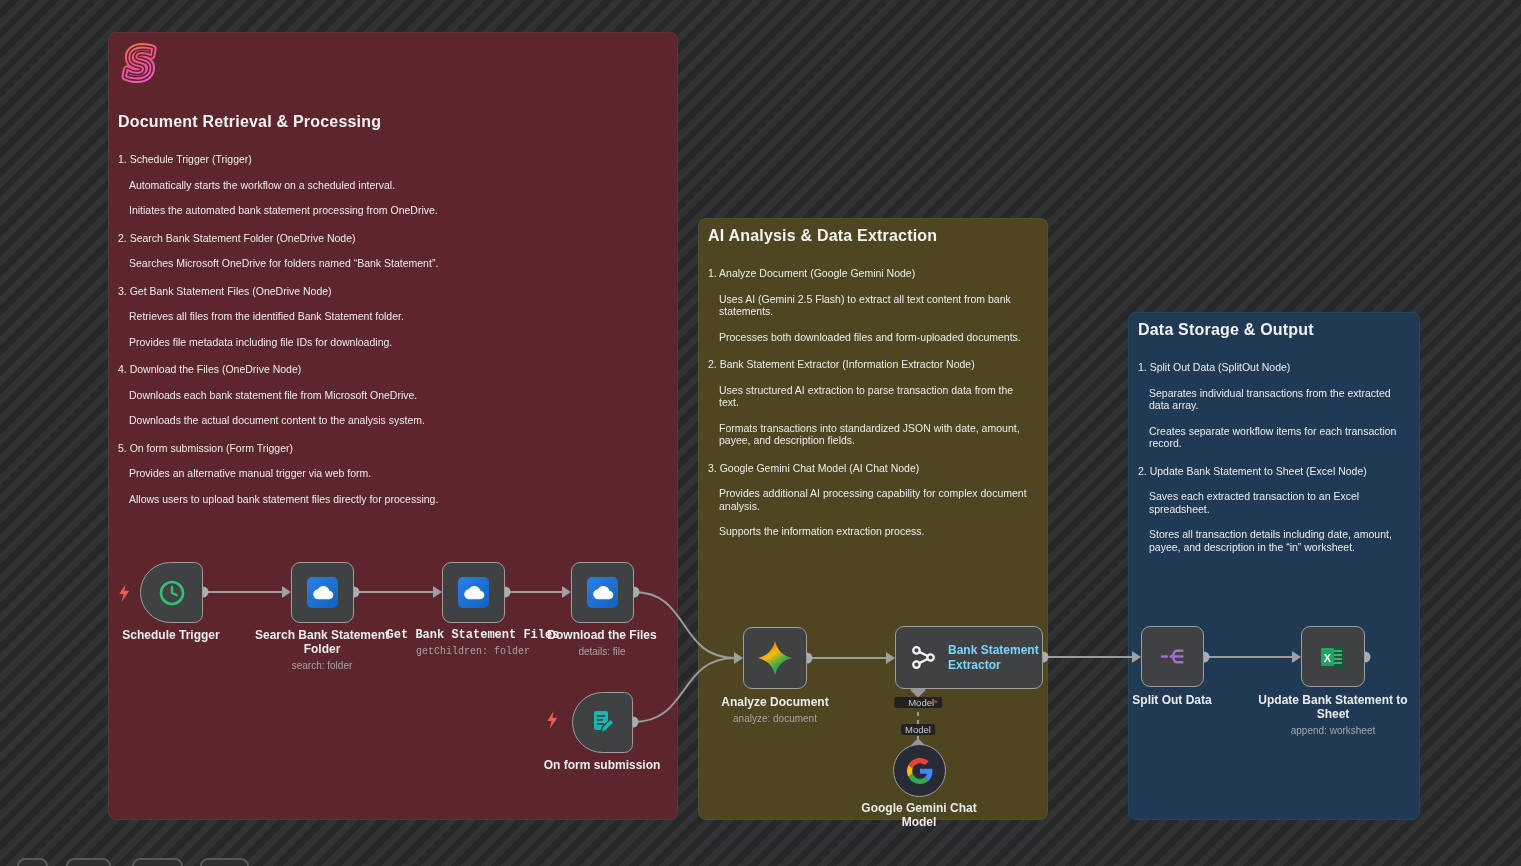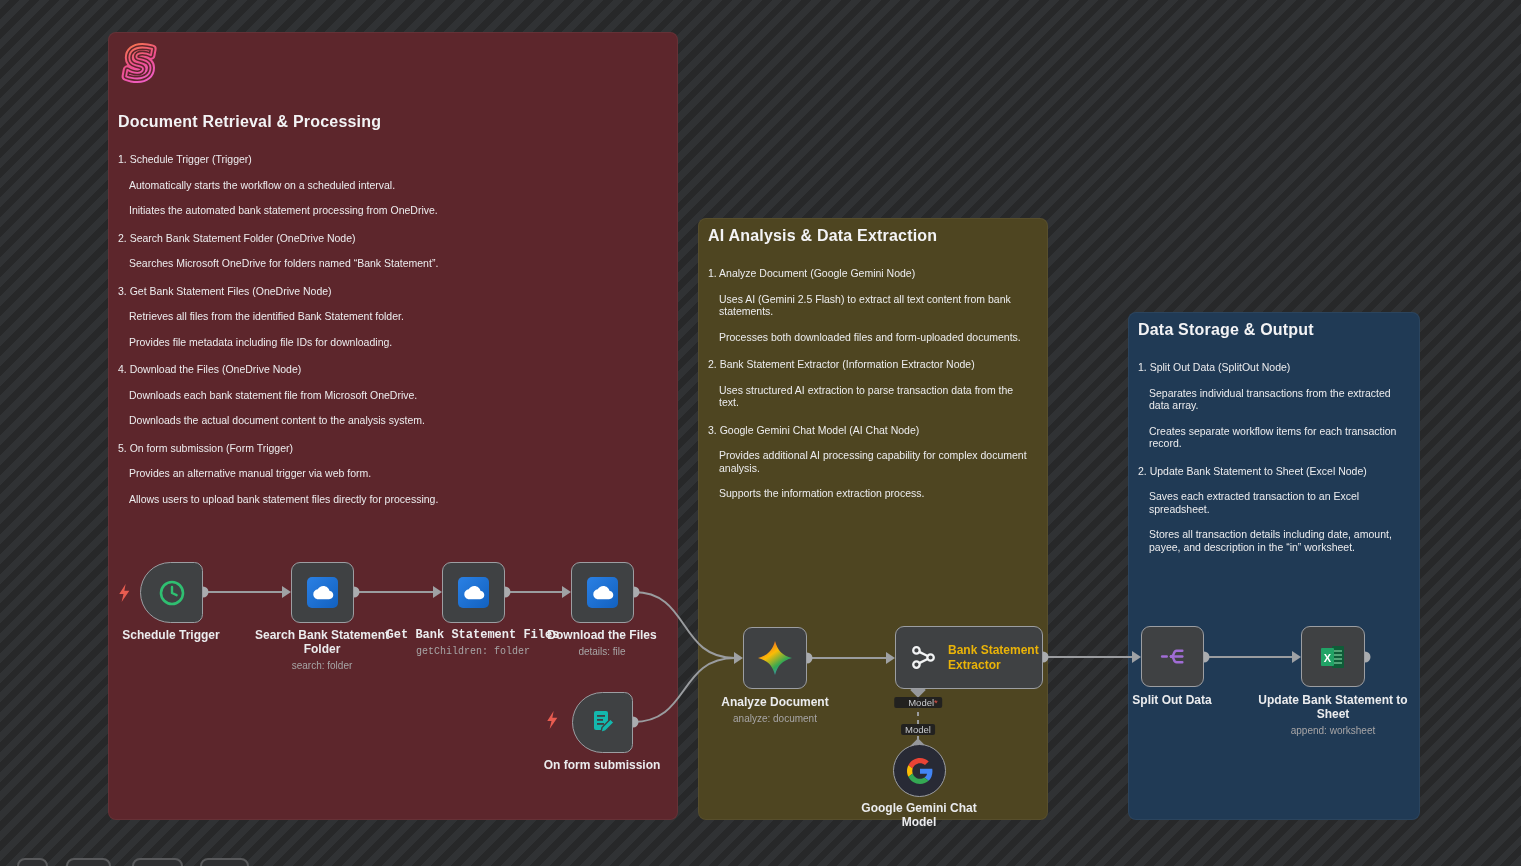--- a/index.html
+++ b/index.html
@@ -19,21 +19,21 @@
   .note-list{margin-top:22px;color:#ececee;font-size:10.5px;line-height:12.5px;}
   .item-h{margin-top:15px;}
   .note-list p{margin:13px 0 0 0;padding-left:11px;}
   .s-logo{display:block;margin-left:2px;}
   
   .node{position:absolute;background:#3f4143;border:1.8px solid #9c9ea2;border-radius:9px;
         display:flex;align-items:center;justify-content:center;z-index:10;}
   .node.trigger{border-radius:32px 9px 9px 32px;}
   .node.round{border-radius:50%;background:#282a35;}
   .node.wide{justify-content:flex-start;padding-left:14px;gap:11px;}
-  .node-inner-label{color:#eab308;font-size:12px;font-weight:bold;line-height:15px;width:92px;}
+  .node-inner-label{color:#7dd3fc;font-size:12px;font-weight:bold;line-height:15px;width:92px;}
   .node-label{position:absolute;z-index:11;text-align:center;color:#ebecee;font-size:12px;font-weight:bold;line-height:14px;}
   .node-sub{margin-top:3px;font-size:10px;font-weight:normal;color:#a7a5a6;}
   .bolt{position:absolute;z-index:11;}
   
   .wires{position:absolute;left:0;top:0;z-index:5;}
   .badge{position:absolute;z-index:12;transform:translateX(-50%);background:rgba(30,30,31,0.92);
          color:#c9cbce;font-size:9.5px;line-height:11px;padding:0 4px;border-radius:2px;}
   .badge .req{color:#e0524a;}
   
   .ctrl-stub{position:absolute;top:858px;height:16px;background:#2e2f31;border:2px solid #58595b;border-radius:8px;z-index:3;}
@@ -78,20 +78,21 @@
   </section>
 
   <section class="note note-olive">
     <h2>AI Analysis &amp; Data Extraction</h2>
     <div class="note-list">
       <div class="item-h">1. Analyze Document (Google Gemini Node)</div>
       <p>Uses AI (Gemini 2.5 Flash) to extract all text content from bank statements.</p>
       <p>Processes both downloaded files and form-uploaded documents.</p>
       <div class="item-h">2. Bank Statement Extractor (Information Extractor Node)</div>
       <p>Uses structured AI extraction to parse transaction data from the text.</p>
+      <p>Formats transactions into standardized JSON with date, amount, payee, and description fields.</p>
       <div class="item-h">3. Google Gemini Chat Model (AI Chat Node)</div>
       <p>Provides additional AI processing capability for complex document analysis.</p>
       <p>Supports the information extraction process.</p>
     </div>
   </section>
 
   <section class="note note-blue">
     <h2>Data Storage &amp; Output</h2>
     <div class="note-list">
       <div class="item-h">1. Split Out Data (SplitOut Node)</div>

